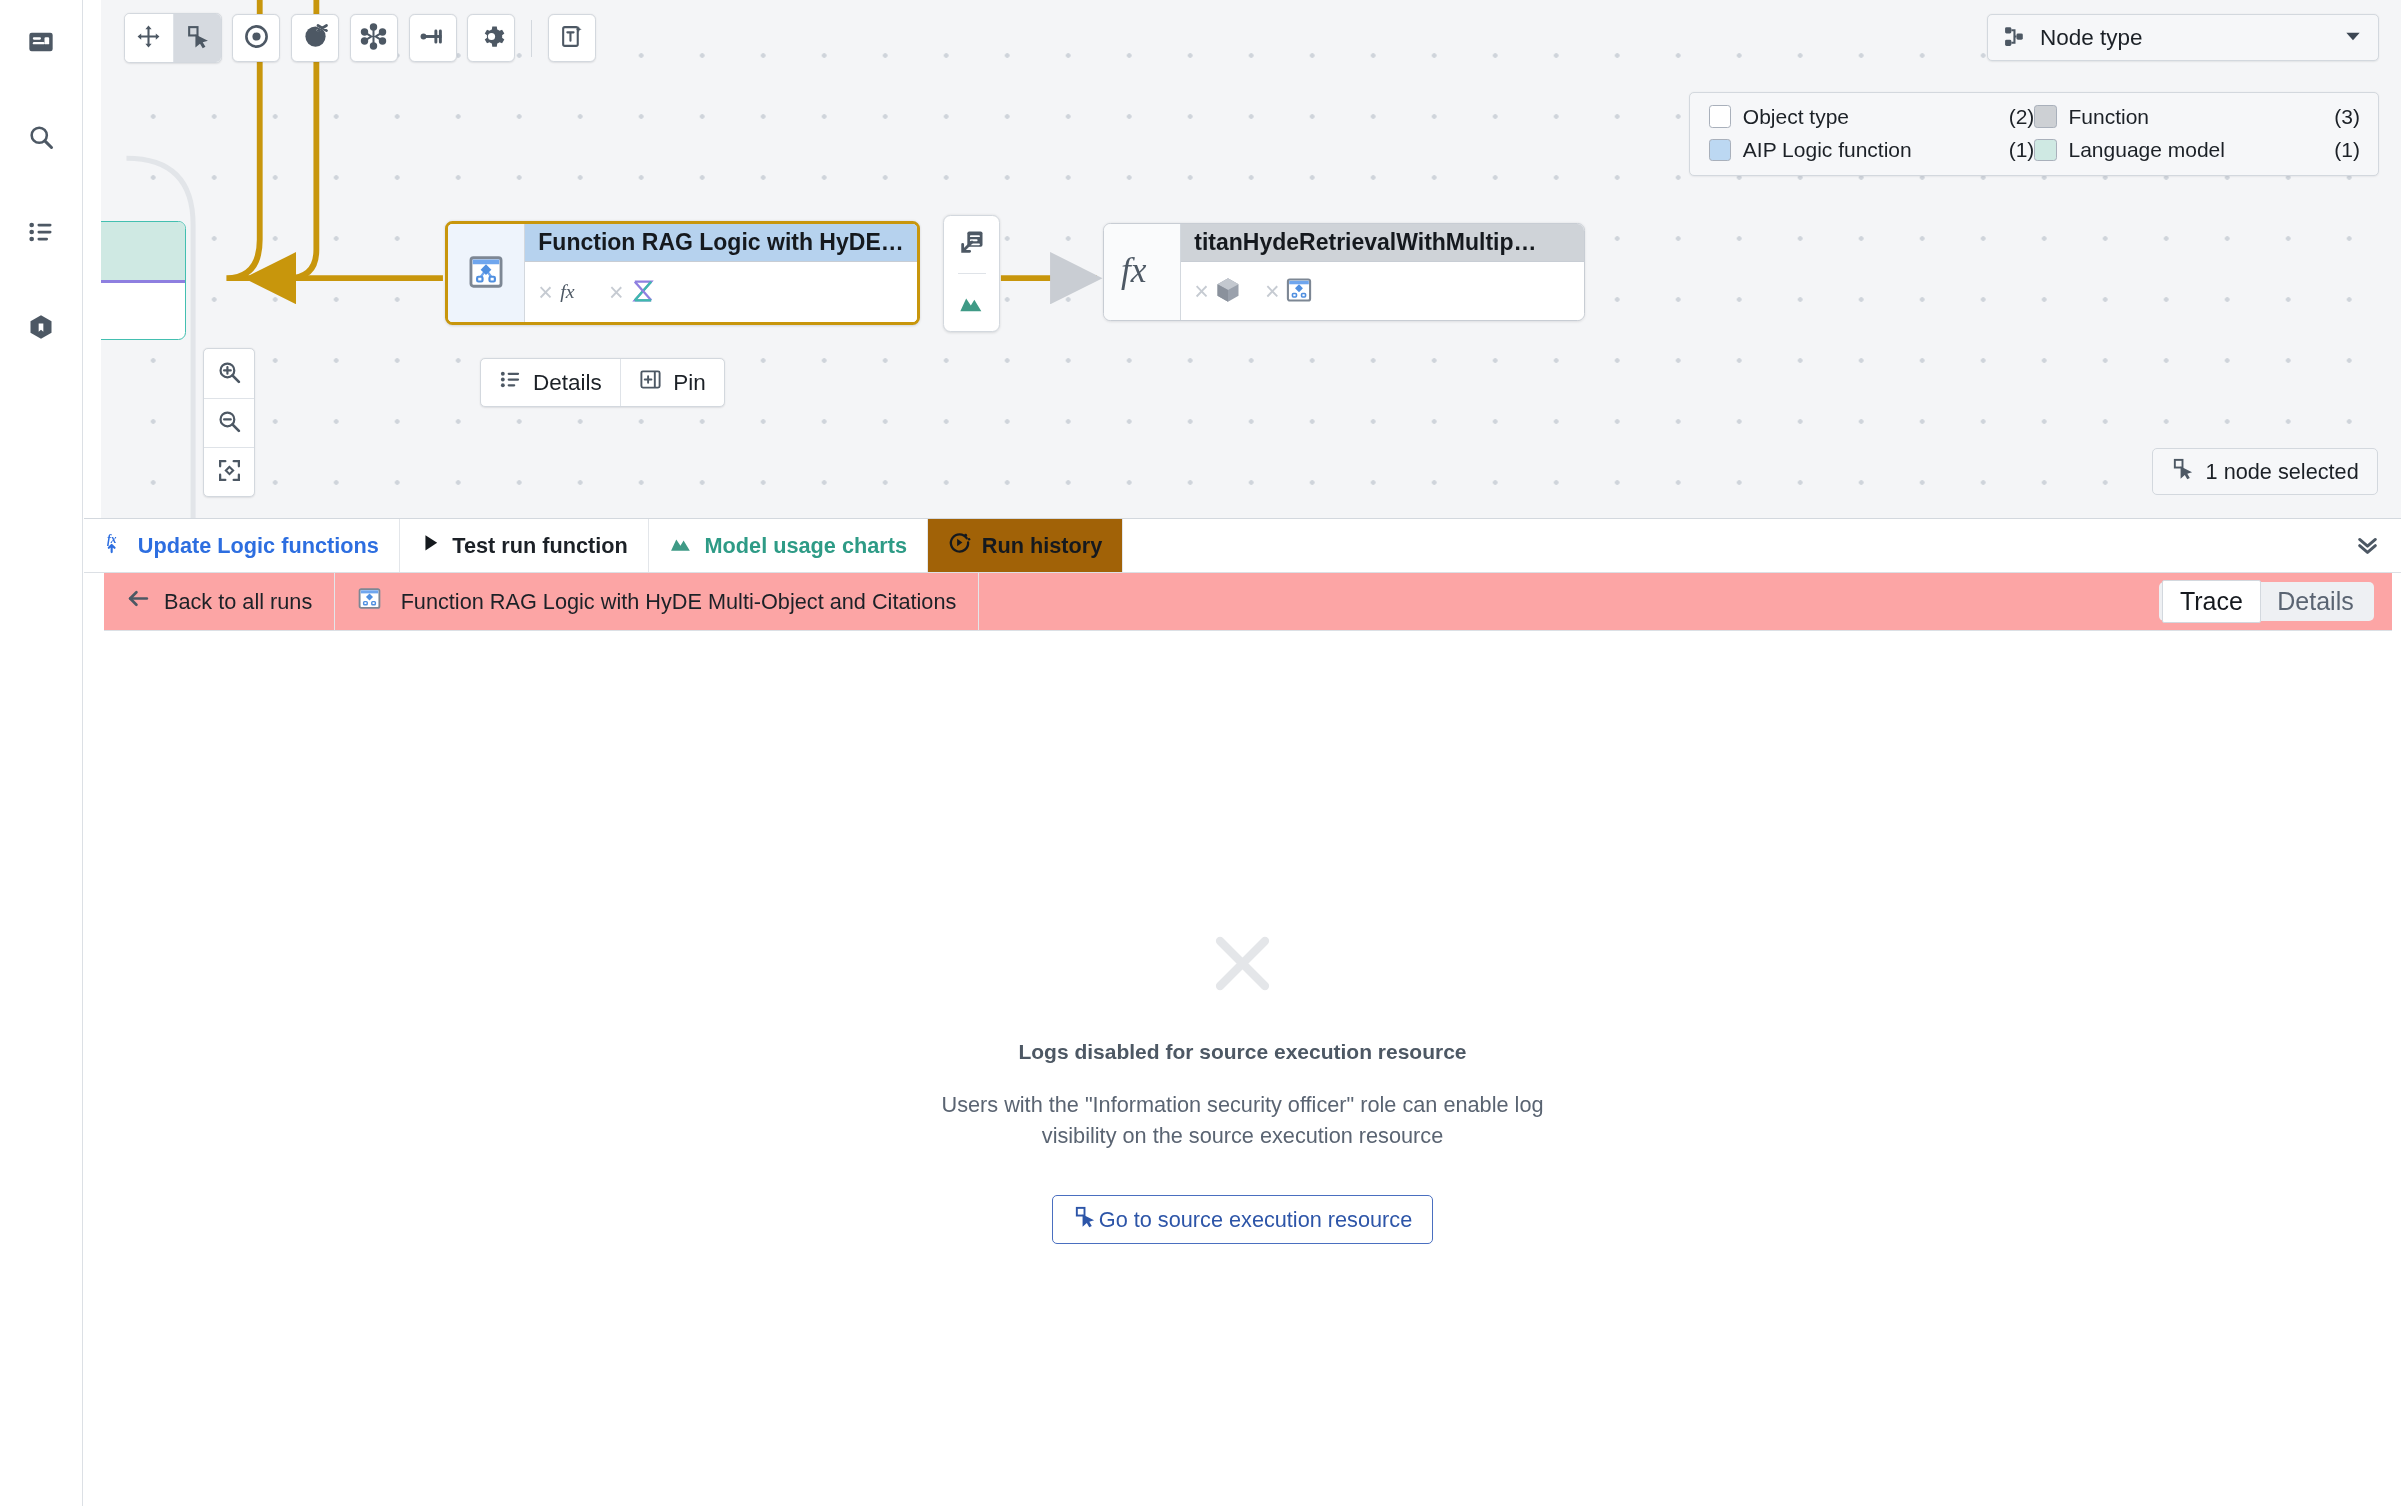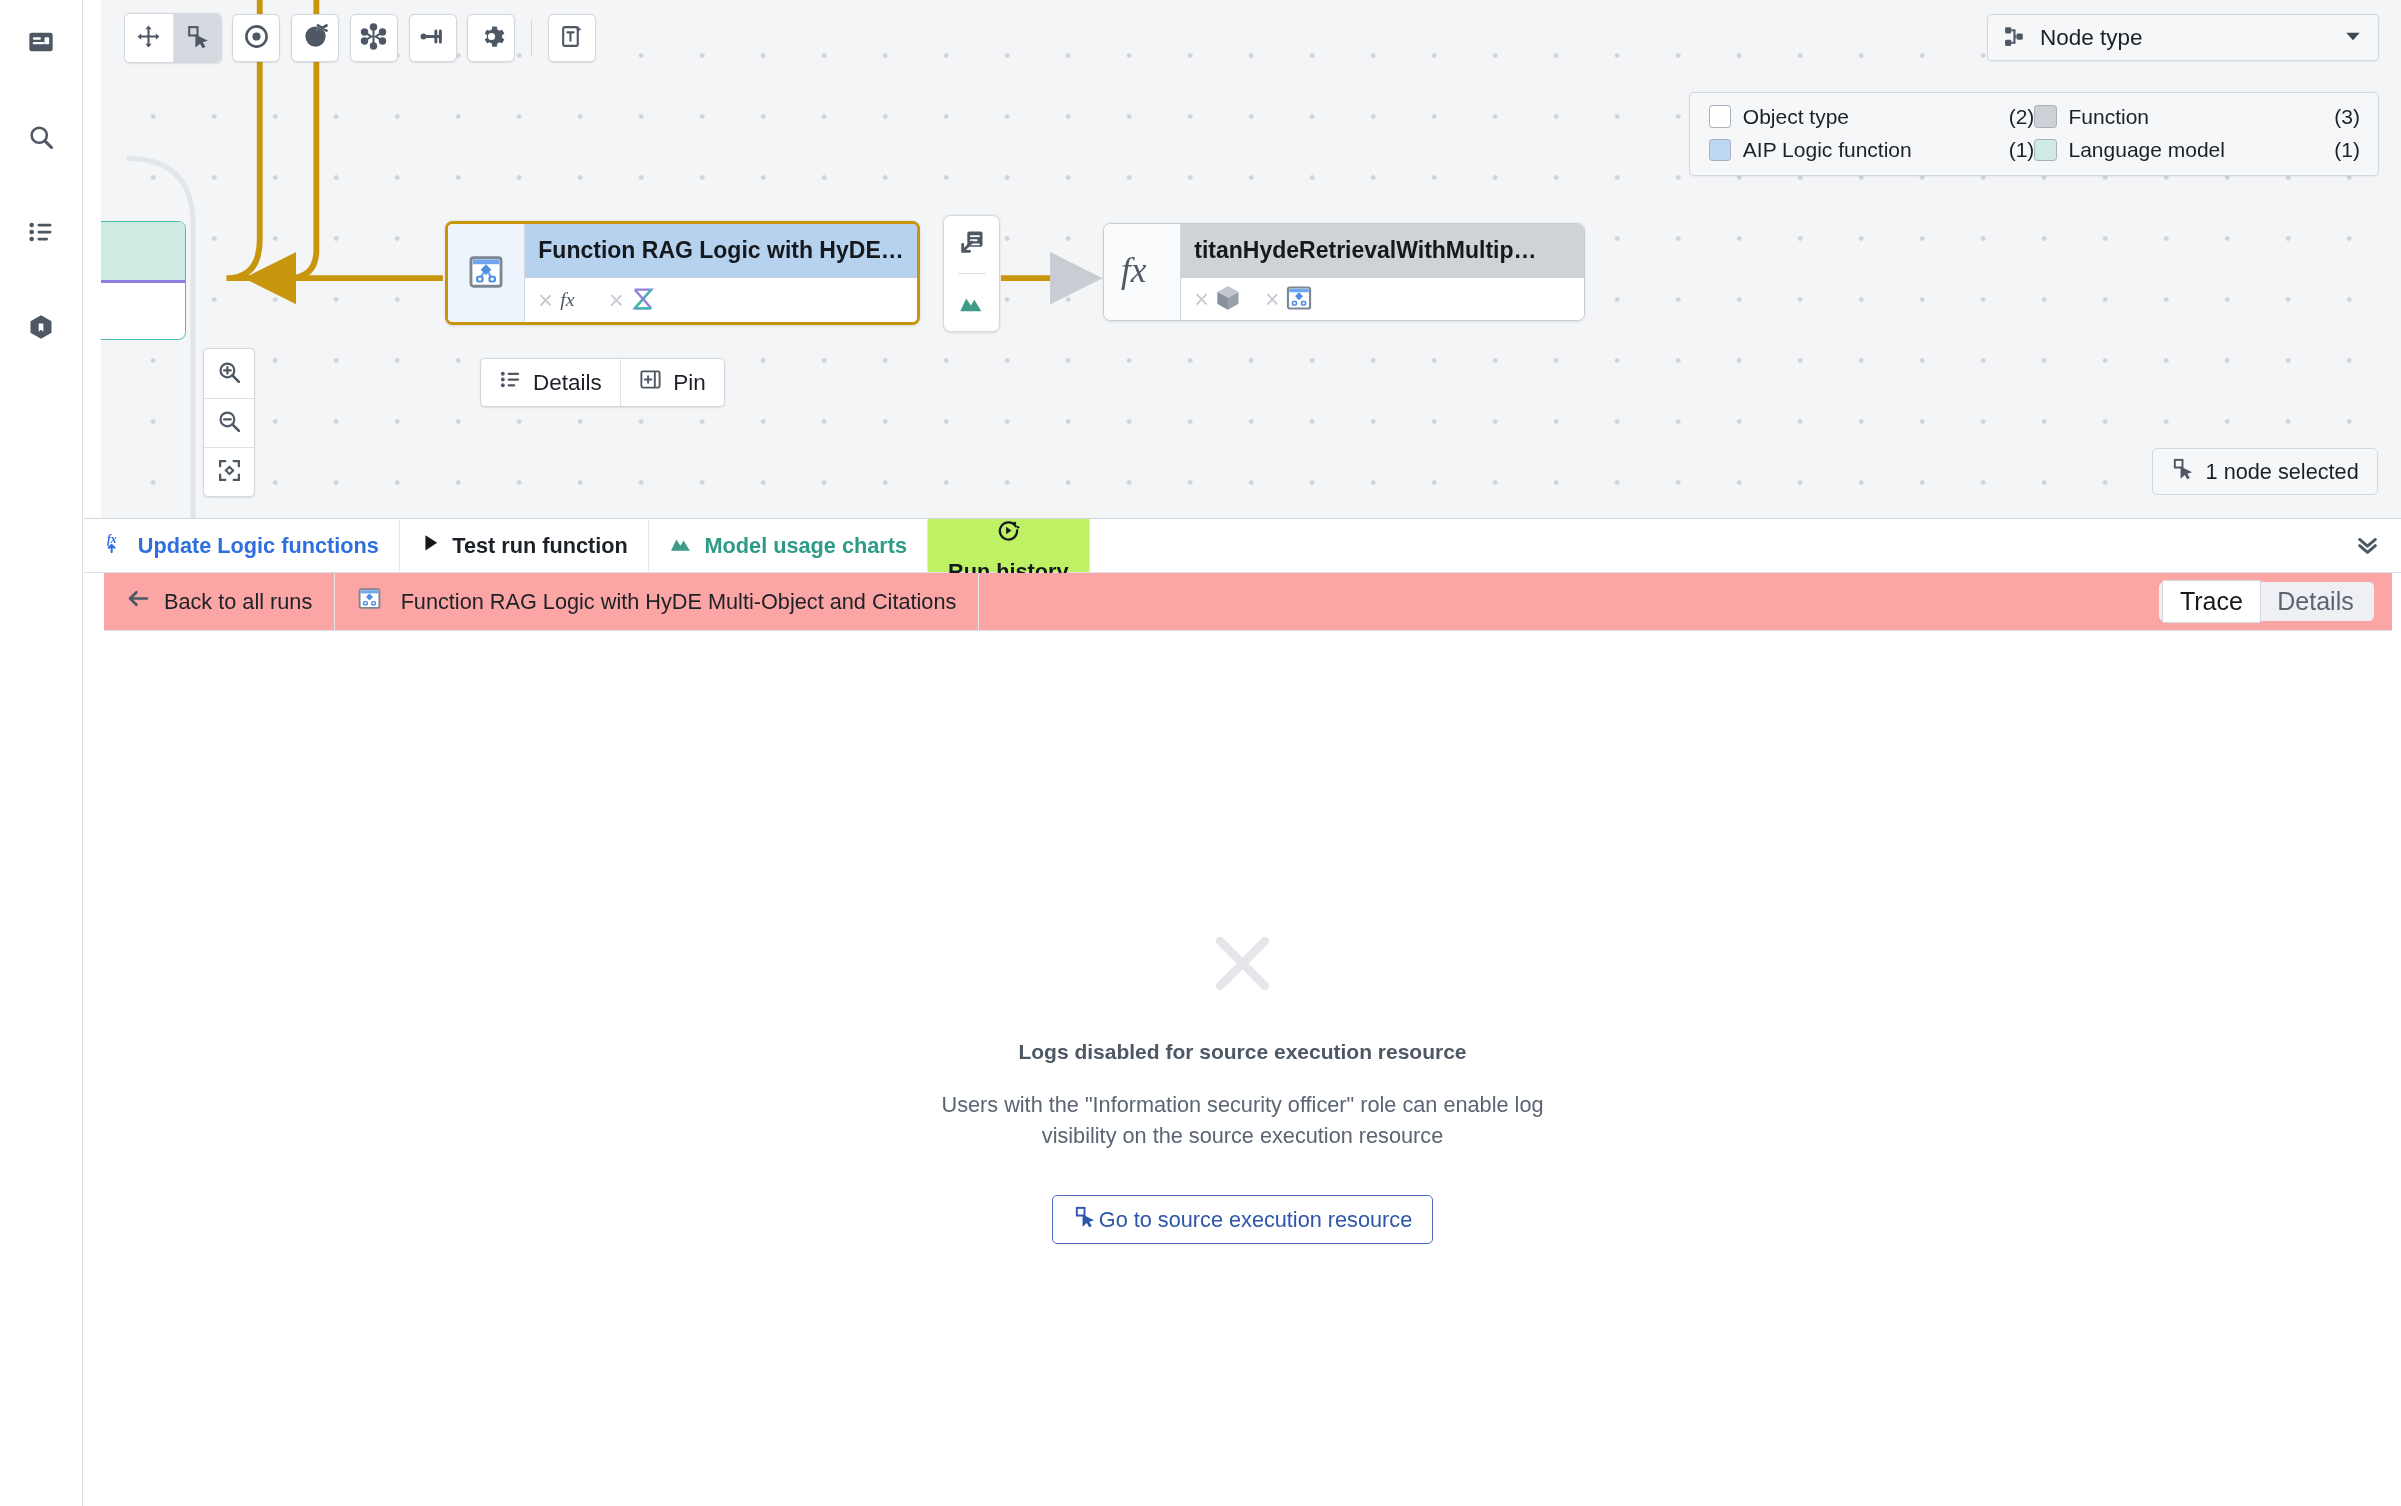--- a/index.html
+++ b/index.html
@@ -84,21 +84,21 @@
     left: 1002px; top: 223px; width: 482px; height: 98px;
     border: 0.8px solid #c8cdd4; box-shadow: 0 0.8px 2.5px rgba(16,22,26,.10);
   }
   .node-icon-col {
     width: 77px; display: flex; align-items: center; justify-content: center;
     background: #eef4fc; border-right: 0.8px solid #d3d8de; flex: none;
   }
   .node-plain .node-icon-col { background: #fafbfc; }
   .node-body { flex: 1; display: flex; flex-direction: column; min-width: 0; }
   .node-title {
-    height: 53px; display: flex; align-items: center; padding: 0 13.3px;
+    height: 37px; display: flex; align-items: center; padding: 0 13.3px;
     font-size: 23px; font-weight: bold; color: #15191e; white-space: nowrap; overflow: hidden;
   }
   .node-sel .node-title { background: #b6d2ee; }
   .node-plain .node-title { background: #cfd3d8; }
   .node-chips {
     flex: 1; display: flex; align-items: center; gap: 23px; padding: 0 13.3px;
     border-top: 0.8px solid #c8cdd4; background: #fff;
   }
   .chip { display: flex; align-items: center; gap: 5px; }
   .chip-x { color: #c6cbd2; font-size: 25px; line-height: 1; }
@@ -151,21 +151,21 @@
   .tabbar {
     position: absolute; left: 84px; top: 518px; right: 0; height: 55px;
     background: #fff; border-top: 0.8px solid #d3d8de; border-bottom: 0.8px solid #dce0e5;
     display: flex; align-items: stretch;
   }
   .tab { display: flex; align-items: center; gap: 10.8px; padding: 0 20px; cursor: pointer;
          border-right: 0.8px solid #e3e6ea; font-size: 21.7px; font-weight: bold; white-space: nowrap; }
   .tab.blue { color: #2d6ee0; }
   .tab.dark { color: #1c2127; }
   .tab.teal { color: #2e9b86; }
-  .tab.active { background: #bef264; color: #15191e; flex-direction: column; }
+  .tab.active { background: #a16207; color: #15191e; }
   .tabbar-spacer { flex: 1; }
   .collapse-btn { width: 67px; display: flex; align-items: center; justify-content: center; cursor: pointer; }
 
   
   .runbar {
     position: absolute; left: 84px; top: 573px; right: 9px; height: 58px;
     background: #fca5a5; border-bottom: 0.8px solid #dce0e5; display: flex; align-items: stretch; margin-left: 20px;
   }
   .back-btn { display: flex; align-items: center; gap: 13.3px; padding: 0 21.7px; cursor: pointer;
               border-right: 0.8px solid #e3e6ea; font-size: 21.7px; color: #1c2127; }

